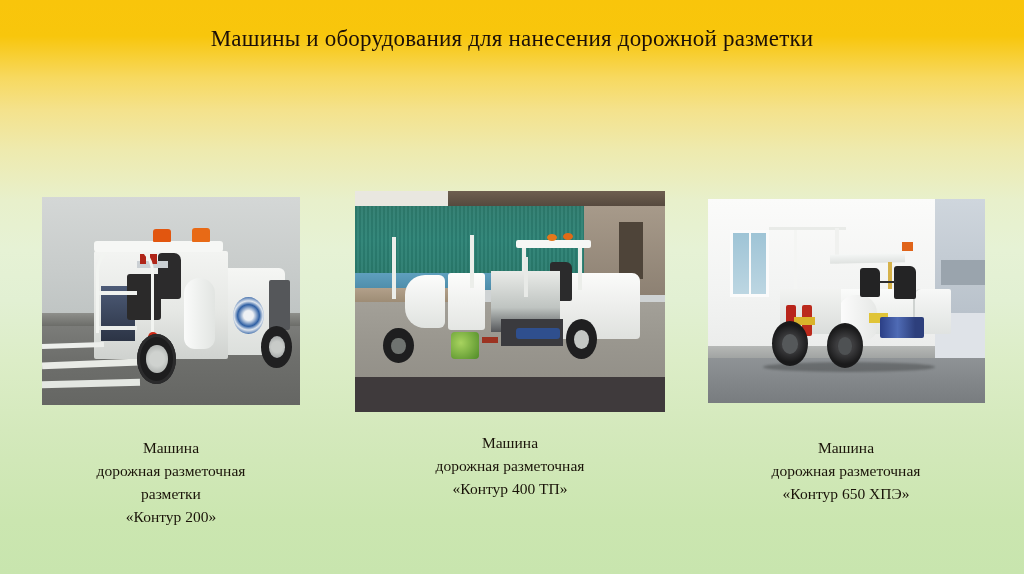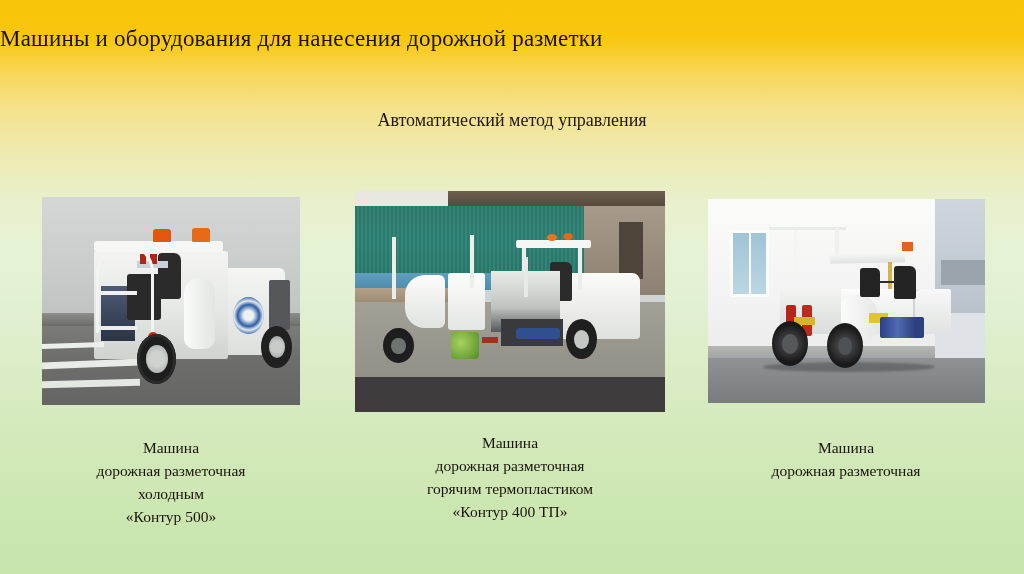--- a/index.html
+++ b/index.html
@@ -30,20 +30,21 @@
         #cbe6b0 520px,
         #c8e5ae 574px);
   }
 
   
   .slide-title {
     position: absolute;
     top: 26px;
     left: 0;
     width: 1024px;
+    text-align: center;
     font-size: 23px;
     color: #1c1008;
     letter-spacing: 0.2px;
     white-space: nowrap;
   }
   .slide-subtitle {
     position: absolute;
     top: 110px;
     left: 0;
     width: 1024px;
@@ -394,21 +395,20 @@
   .caption-2 { left: 350px; top: 432px; width: 320px; }
   .caption-3 { left: 700px; top: 437px; width: 292px; }
   .caption div { white-space: nowrap; }
 </style>
 </head>
 <body>
 
 <div class="slide">
 
   <div class="slide-title">Машины и оборудования для нанесения дорожной разметки</div>
-  <div class="slide-subtitle">Автоматический метод управления</div>
 
   <div class="photo photo-1">
     <div class="ph p1-wall"></div>
     <div class="ph p1-kerb"></div>
     <div class="ph p1-road"></div>
     <div class="ph p1-stripe-a"></div>
     <div class="ph p1-stripe-b"></div>
     <div class="ph p1-trailer"></div>
     <div class="ph p1-trailer-dark"></div>
     <div class="ph p1-coil"></div>
@@ -490,29 +490,29 @@
     <div class="ph p3-wheelbar"></div>
     <div class="ph p3-yellowgear"></div>
     <div class="ph p3-bluegear"></div>
     <div class="ph p3-wheel-a"></div>
     <div class="ph p3-wheel-b"></div>
   </div>
 
   <div class="caption caption-1">
     <div>Машина</div>
     <div>дорожная разметочная</div>
-    <div>холодным</div>
-    <div>«Контур 500»</div>
+    <div>разметки</div>
+    <div>«Контур 200»</div>
   </div>
 
   <div class="caption caption-2">
     <div>Машина</div>
     <div>дорожная разметочная</div>
-    <div>горячим термопластиком</div>
     <div>«Контур 400 ТП»</div>
   </div>
 
   <div class="caption caption-3">
     <div>Машина</div>
     <div>дорожная разметочная</div>
+    <div>«Контур 650 ХПЭ»</div>
   </div>
 
 </div>
 
 </body></html>

